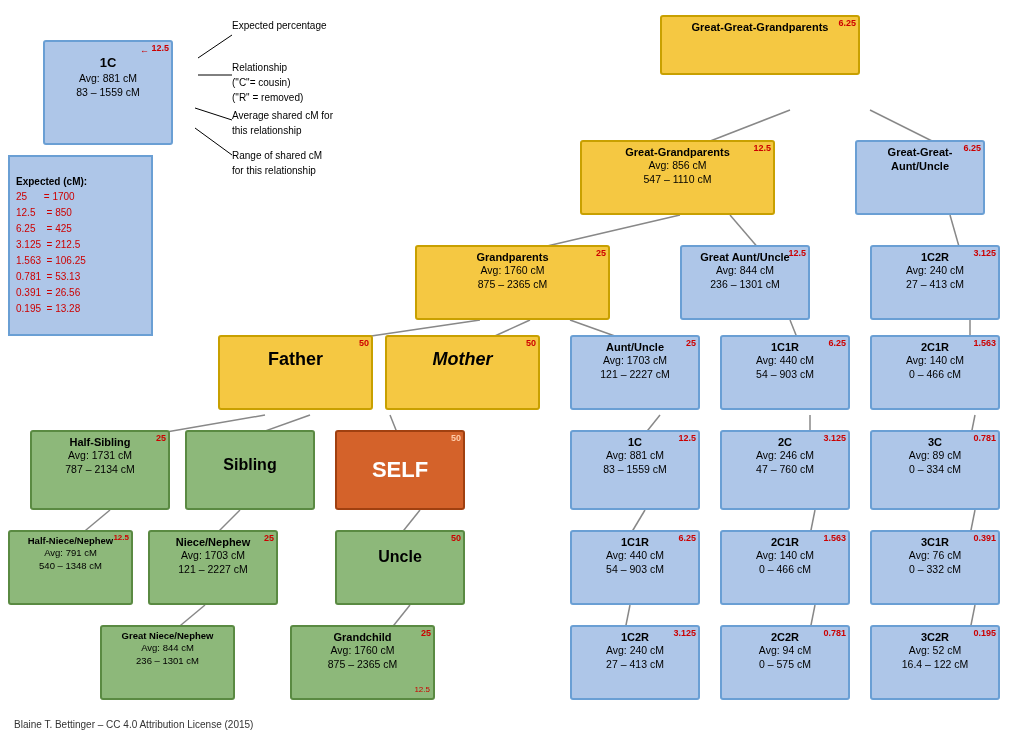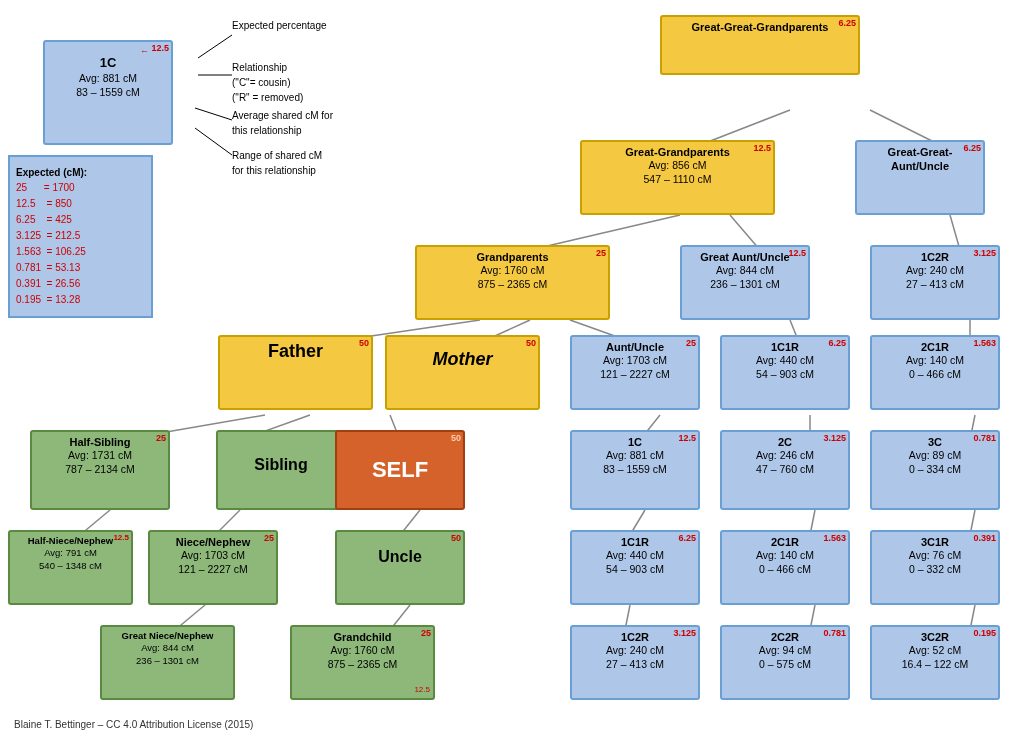--- a/index.html
+++ b/index.html
@@ -71,21 +71,21 @@
       font-size: 11px;
     }
 
     
     .legend-box {
       position: absolute;
       top: 40px;
       left: 5px;
       border: 2px solid #6a9fd4;
       background: #aec6e8;
-      padding: 8px 6px;
+      padding: 17px 6px;
       font-size: 10px;
       line-height: 1.5;
     }
 
     
     svg.connectors {
       position: absolute;
       top: 0; left: 0;
       width: 1033px;
       height: 738px;
@@ -249,21 +249,21 @@
 
   <div class="box box-blue" style="left:870px; top:245px; width:130px; height:75px;">
     <span class="pct">3.125</span>
     <div class="box-title">1C2R</div>
     <div>Avg: 240 cM</div>
     <div>27 – 413 cM</div>
   </div>
 
   <div class="box box-orange" style="left:218px; top:335px; width:155px; height:75px;">
     <span class="pct">50</span>
-    <div class="box-title" style="font-size:18px; ">Father</div>
+    <div class="box-title" style="font-size:18px; margin-top:8px;">Father</div>
   </div>
 
   <div class="box box-orange" style="left:385px; top:335px; width:155px; height:75px;">
     <span class="pct">50</span>
     <div class="box-title" style="font-size:18px; margin-top:8px;font-style:italic;">Mother</div>
   </div>
 
   <div class="box box-blue" style="left:570px; top:335px; width:130px; height:75px;">
     <span class="pct">25</span>
     <div class="box-title">Aunt/Uncle</div>
@@ -285,21 +285,21 @@
     <div>0 – 466 cM</div>
   </div>
 
   <div class="box box-green" style="left:30px; top:430px; width:140px; height:80px;">
     <span class="pct">25</span>
     <div class="box-title">Half-Sibling</div>
     <div>Avg: 1731 cM</div>
     <div>787 – 2134 cM</div>
   </div>
 
-  <div class="box box-green" style="left:185px; top:430px; width:130px; height:80px;margin-left:31px;">
+  <div class="box box-green" style="left:185px; top:430px; width:130px; height:80px;">
     <span class="pct" style="color:#cc0000;"></span>
     <div class="box-title" style="font-size:16px; margin-top:20px;">Sibling</div>
   </div>
 
   <div class="box box-self" style="left:335px; top:430px; width:130px; height:80px;">
     <span class="pct" style="color:#ffccaa;">50</span>
     <div>SELF</div>
   </div>
 
   <div class="box box-blue" style="left:570px; top:430px; width:130px; height:80px;">

